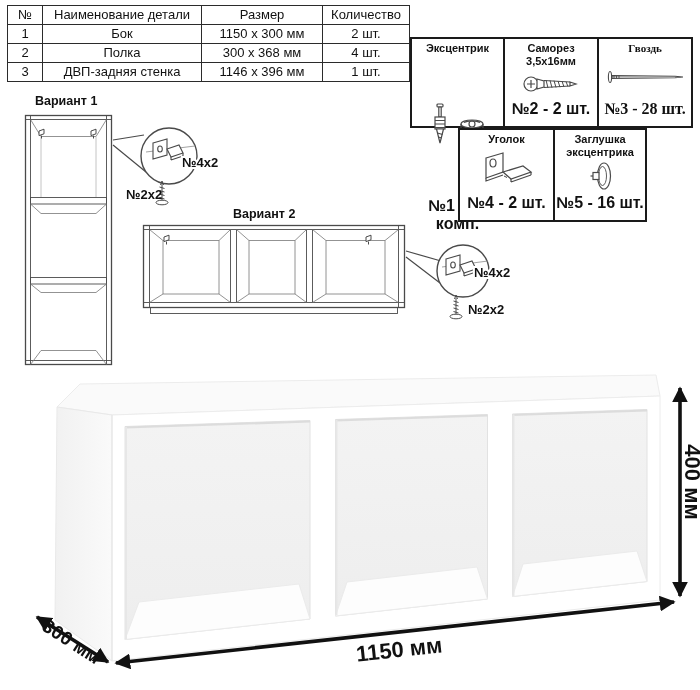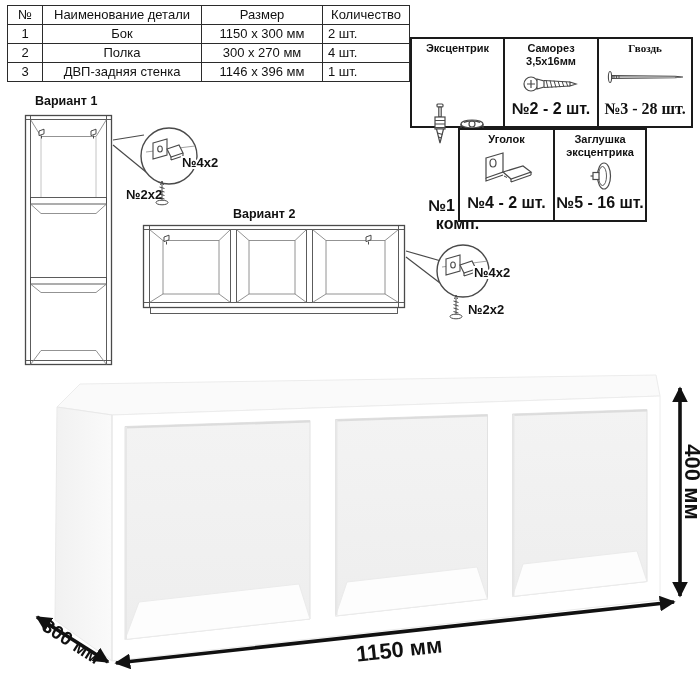--- a/index.html
+++ b/index.html
@@ -7,21 +7,21 @@
           font-family:"Liberation Sans",sans-serif;color:#111;}
   .artwork{position:absolute;left:0;top:0;}
   
   .parts-table{position:absolute;left:7px;top:5px;border-collapse:collapse;
                font-size:13px;color:#111;background:#fff;}
   .parts-table th,.parts-table td{border:1.6px solid #2b2b2b;height:18px;line-height:18px;
                padding:0 5px;font-weight:400;white-space:nowrap;}
   .col-num{width:24px;text-align:center;}
   .col-name{width:148px;text-align:center;}
   .col-size{width:110px;text-align:center;}
-  .col-qty{width:76px;text-align:left;}
+  .col-qty{width:76px;text-align:center;}
   .parts-table th{text-align:center;}
   
   .hw-cell{position:absolute;border:2px solid #1a1a1a;background:#fff;box-sizing:border-box;
            display:flex;flex-direction:column;align-items:center;}
   .hw-title{font-weight:700;font-size:11px;line-height:1.15;text-align:center;padding:3px 2px 0 2px;}
   .hw-icon{flex:1;display:flex;align-items:center;justify-content:center;width:100%;}
   .hw-label{font-weight:700;font-size:16px;text-align:center;padding-bottom:8px;}
 </style>
 </head>
 <body>
@@ -151,21 +151,21 @@
     </tr>
     <tr>
       <td class="col-num">1</td>
       <td class="col-name">Бок</td>
       <td class="col-size">1150 x 300 мм</td>
       <td class="col-qty">2 шт.</td>
     </tr>
     <tr>
       <td class="col-num">2</td>
       <td class="col-name">Полка</td>
-      <td class="col-size">300 x 270 мм</td>
+      <td class="col-size">300 x 368 мм</td>
       <td class="col-qty">4 шт.</td>
     </tr>
     <tr>
       <td class="col-num">3</td>
       <td class="col-name">ДВП-задняя стенка</td>
       <td class="col-size">1146 x 396 мм</td>
       <td class="col-qty">1 шт.</td>
     </tr>
   </tbody>
     </table>

